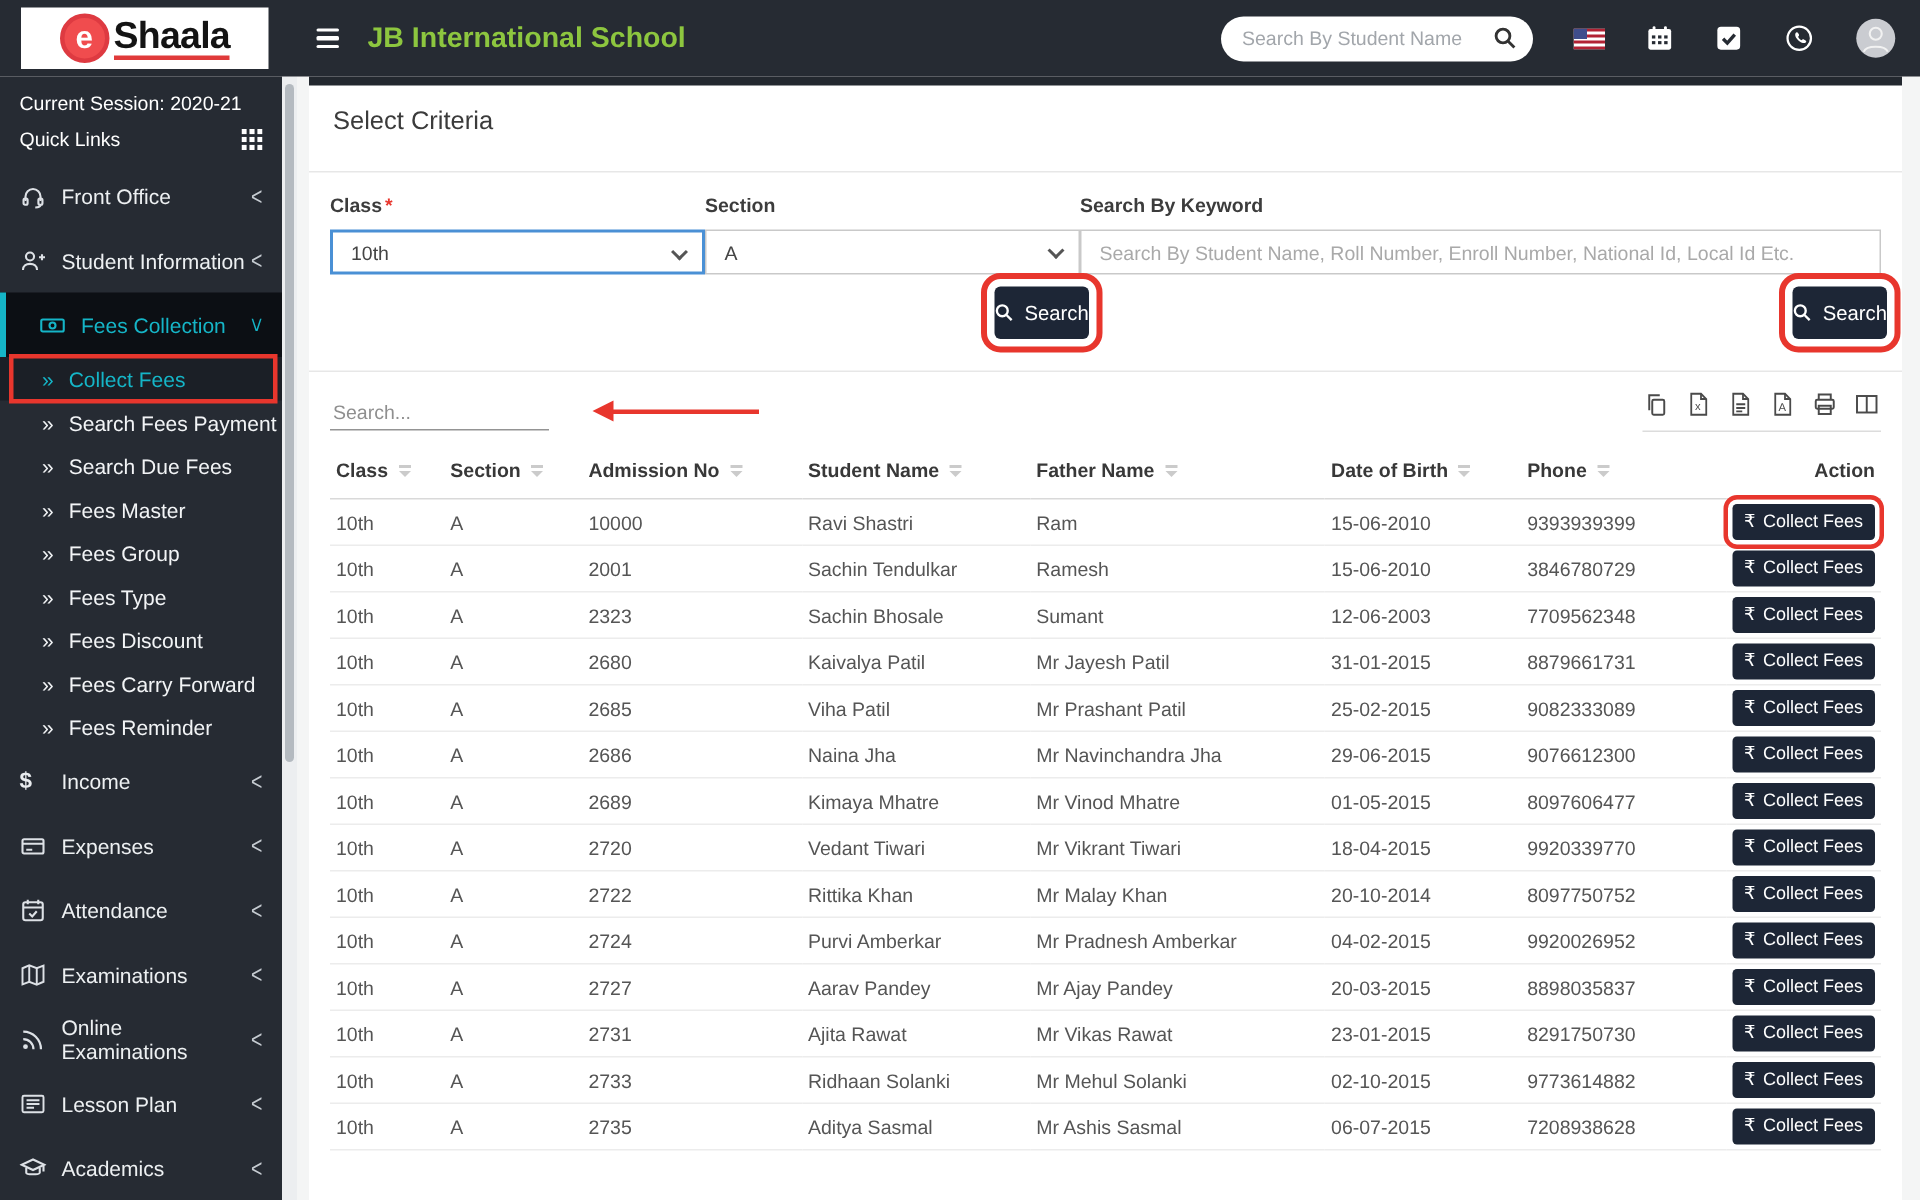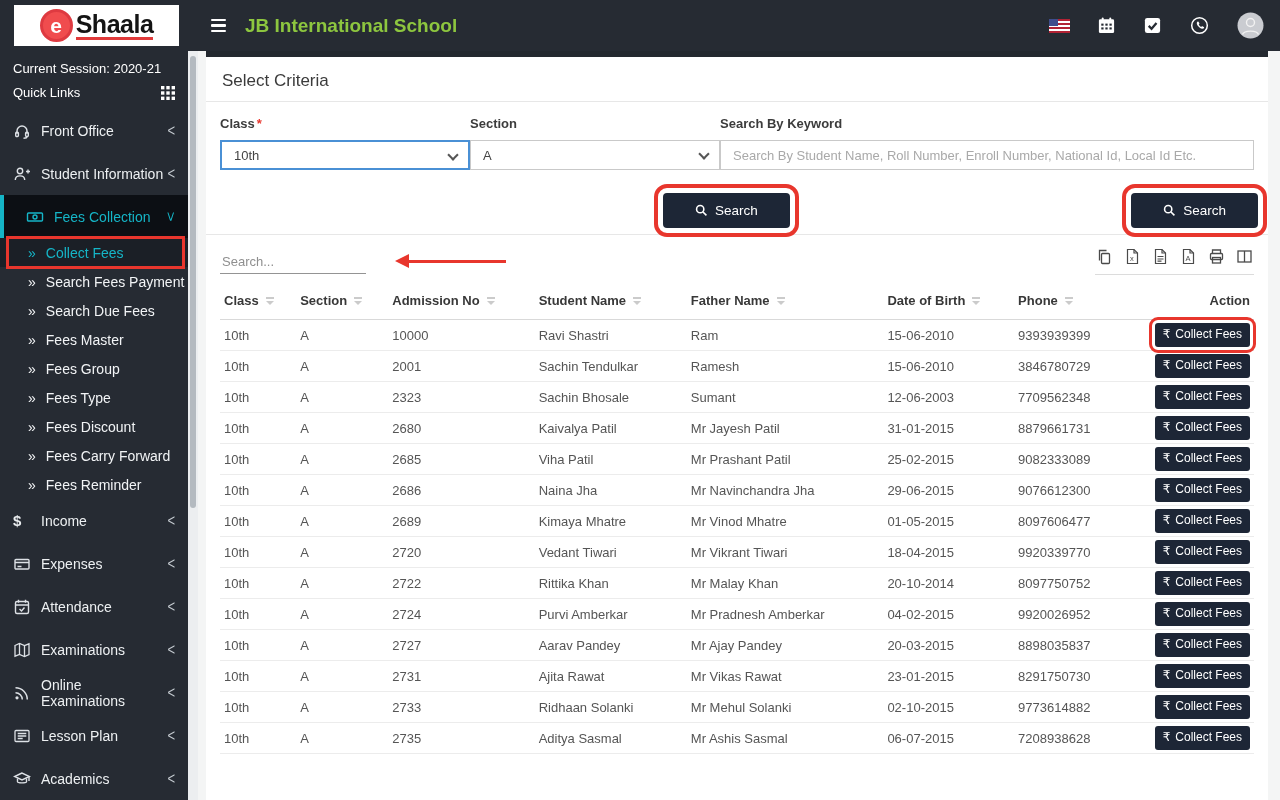--- a/index.html
+++ b/index.html
@@ -35,34 +35,34 @@
   .sitem .dbl{margin-right:10px;font-size:14px;color:inherit;}
   .sitem.active{color:#15b5c7;background:#1b1f26;}
   .sitem .redbox{position:absolute;left:6px;right:3px;top:-2px;bottom:-2px;border:3px solid #e8362d;pointer-events:none;}
   .dollar{font-size:15px;font-weight:bold;color:#e9ecef;}
   .sb-scrollbar{position:absolute;top:51px;left:188px;width:10px;height:749px;background:#eceef0;z-index:25;}
   .sb-scrollbar .thumb{position:absolute;left:2px;top:5px;width:6px;height:452px;background:#b4bac0;border-radius:3px;cursor:pointer;}
 
   
   .main{position:absolute;top:51px;left:198px;width:1082px;height:749px;padding:0 12px 0 8px;}
   .panel{background:#fff;border-top:6px solid #23282f;min-height:760px;}
-  .section-head{padding:14px 16px 10px;font-size:17px;font-weight:normal;color:#3b3b3b;border-bottom:1px solid #e7e7e7;}
+  .section-head{padding:14px 16px 23px;font-size:17px;font-weight:normal;color:#3b3b3b;border-bottom:1px solid #e7e7e7;}
   .form-row{display:flex;padding:14px 14px 0;}
   .fcol{display:flex;flex-direction:column;}
   .w250{width:250px;flex:none;}
   .grow{flex:1;}
   .flabel{font-size:13px;font-weight:bold;color:#3c3c3c;margin-bottom:9px;}
   .req{color:#e8362d;margin-left:2px;}
   .select{height:30px;border:1px solid #c9c9c9;display:flex;align-items:center;padding:0 26px 0 12px;font-size:13px;color:#444;position:relative;cursor:pointer;background:#fff;}
   .select.focused{border:2px solid #4a90d5;}
   .sel-chev{position:absolute;right:11px;top:9px;width:8px;height:8px;border-right:2px solid #555;border-bottom:2px solid #555;transform:rotate(45deg);}
   .text-input{height:30px;border:1px solid #c9c9c9;padding:0 12px;font-size:13px;color:#444;font-family:inherit;outline:none;}
   .text-input::placeholder{color:#a9a9a9;}
   .actions-row{position:relative;height:64px;}
-  .btn-search{position:absolute;top:23px;height:35px;background:#1d2636;color:#fff;border:none;border-radius:4px;font-size:13.5px;font-family:inherit;padding:0 32px;display:inline-flex;align-items:center;gap:7px;cursor:pointer;}
+  .btn-search{position:absolute;top:8px;height:35px;background:#1d2636;color:#fff;border:none;border-radius:4px;font-size:13.5px;font-family:inherit;padding:0 0;display:inline-flex;align-items:center;gap:7px;cursor:pointer;}
   .btn-search.mid{left:457px;}
   .btn-search.right{right:10px;}
   .annotated-lg{outline:4px solid #e8362d;outline-offset:5px;}
 
   .list-sec{border-top:1px solid #e7e7e7;}
   .tools{display:flex;align-items:center;padding:13px 14px 0;}
   .dt-search{width:146px;border:none;border-bottom:1px solid #949494;font-size:13px;color:#444;font-family:inherit;padding:4px 2px;outline:none;background:transparent;}
   .dt-search::placeholder{color:#8f8f8f;}
   .red-arrow{position:relative;width:104px;height:3px;background:#e8362d;margin-left:36px;}
   .red-arrow::before{content:"";position:absolute;left:-14px;top:-6px;width:0;height:0;border:7.5px solid transparent;border-right:14px solid #e8362d;}
@@ -88,20 +88,29 @@
     <span class="logo-e">e</span>
     <span class="logo-text">Shaala</span>
   </div>
   <div class="hamburger">
       <span></span>
       <span></span>
       <span></span>
     </div>
   <div class="school-title">JB International School</div>
   <div class="header-right">
+    <div class="search-pill">
+      <input placeholder="Search By Student Name" style="">
+      <span class="hicon">
+        <svg width="17" height="17" viewBox="0 0 17 17">
+            <circle cx="7" cy="7" r="4.6" stroke="#333" stroke-width="1.9" fill="none"></circle>
+            <path d="M10.6 10.6L14.6 14.6" stroke="#333" stroke-width="1.9"></path>
+          </svg>
+      </span>
+    </div>
     <span class="hicon">
       <svg width="21" height="14" viewBox="0 0 21 14">
           <rect width="21" height="14" fill="#fff"></rect>
           <rect y="0" width="21" height="2" fill="#b22234"></rect>
           <rect y="4" width="21" height="2" fill="#b22234"></rect>
           <rect y="8" width="21" height="2" fill="#b22234"></rect>
           <rect y="12" width="21" height="2" fill="#b22234"></rect>
           <rect width="9" height="7" fill="#3f4d8c"></rect>
         </svg>
     </span>

